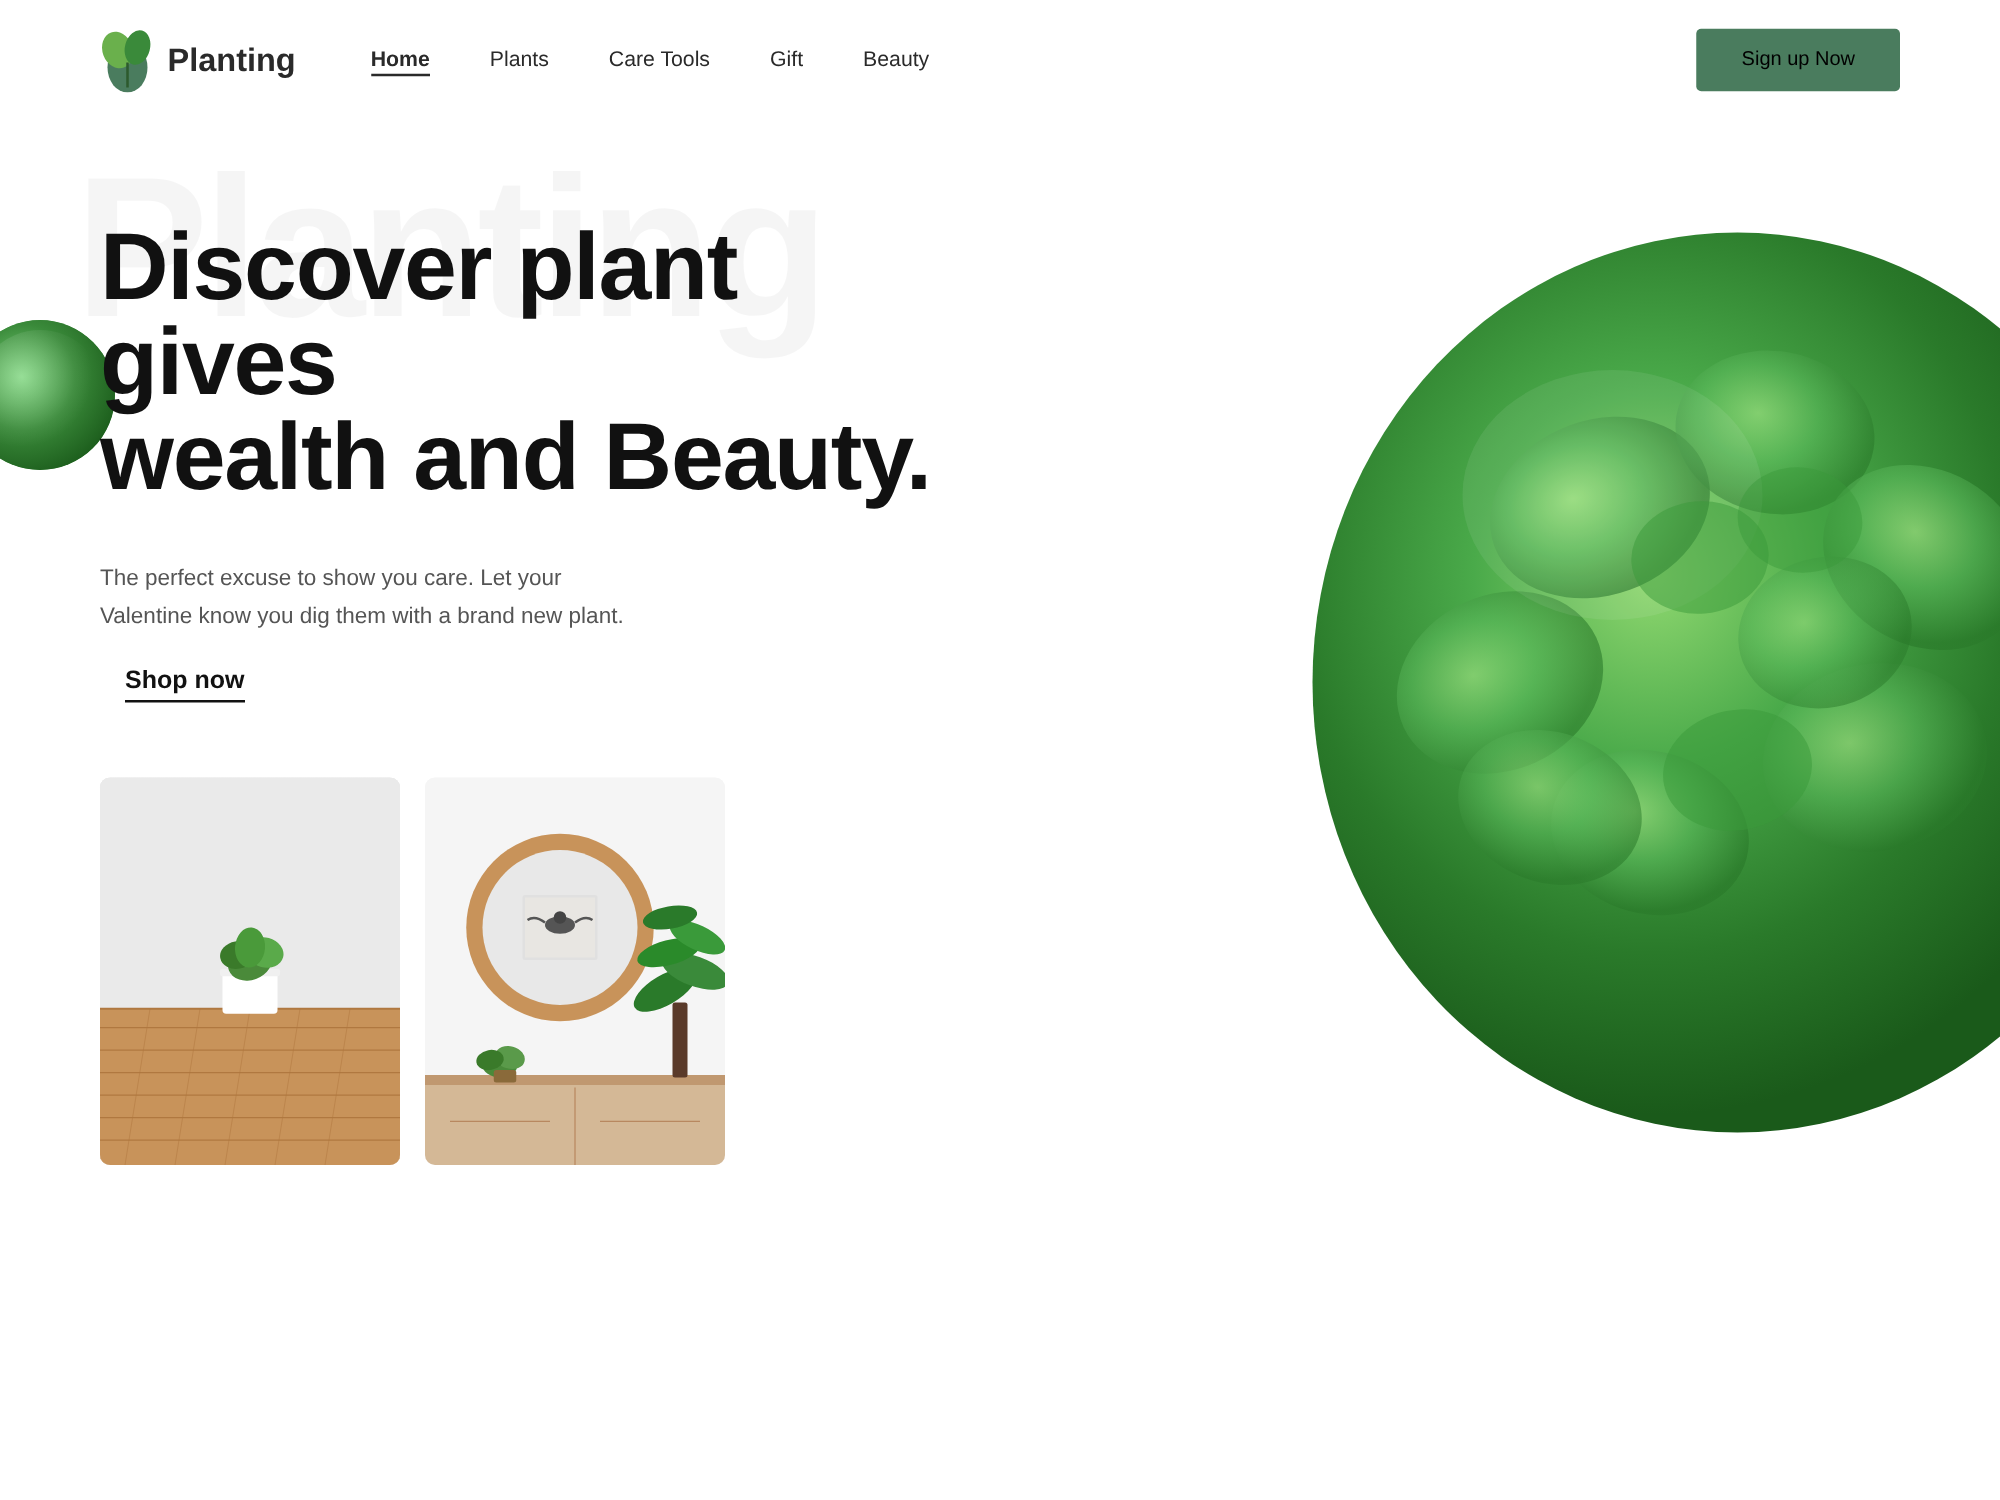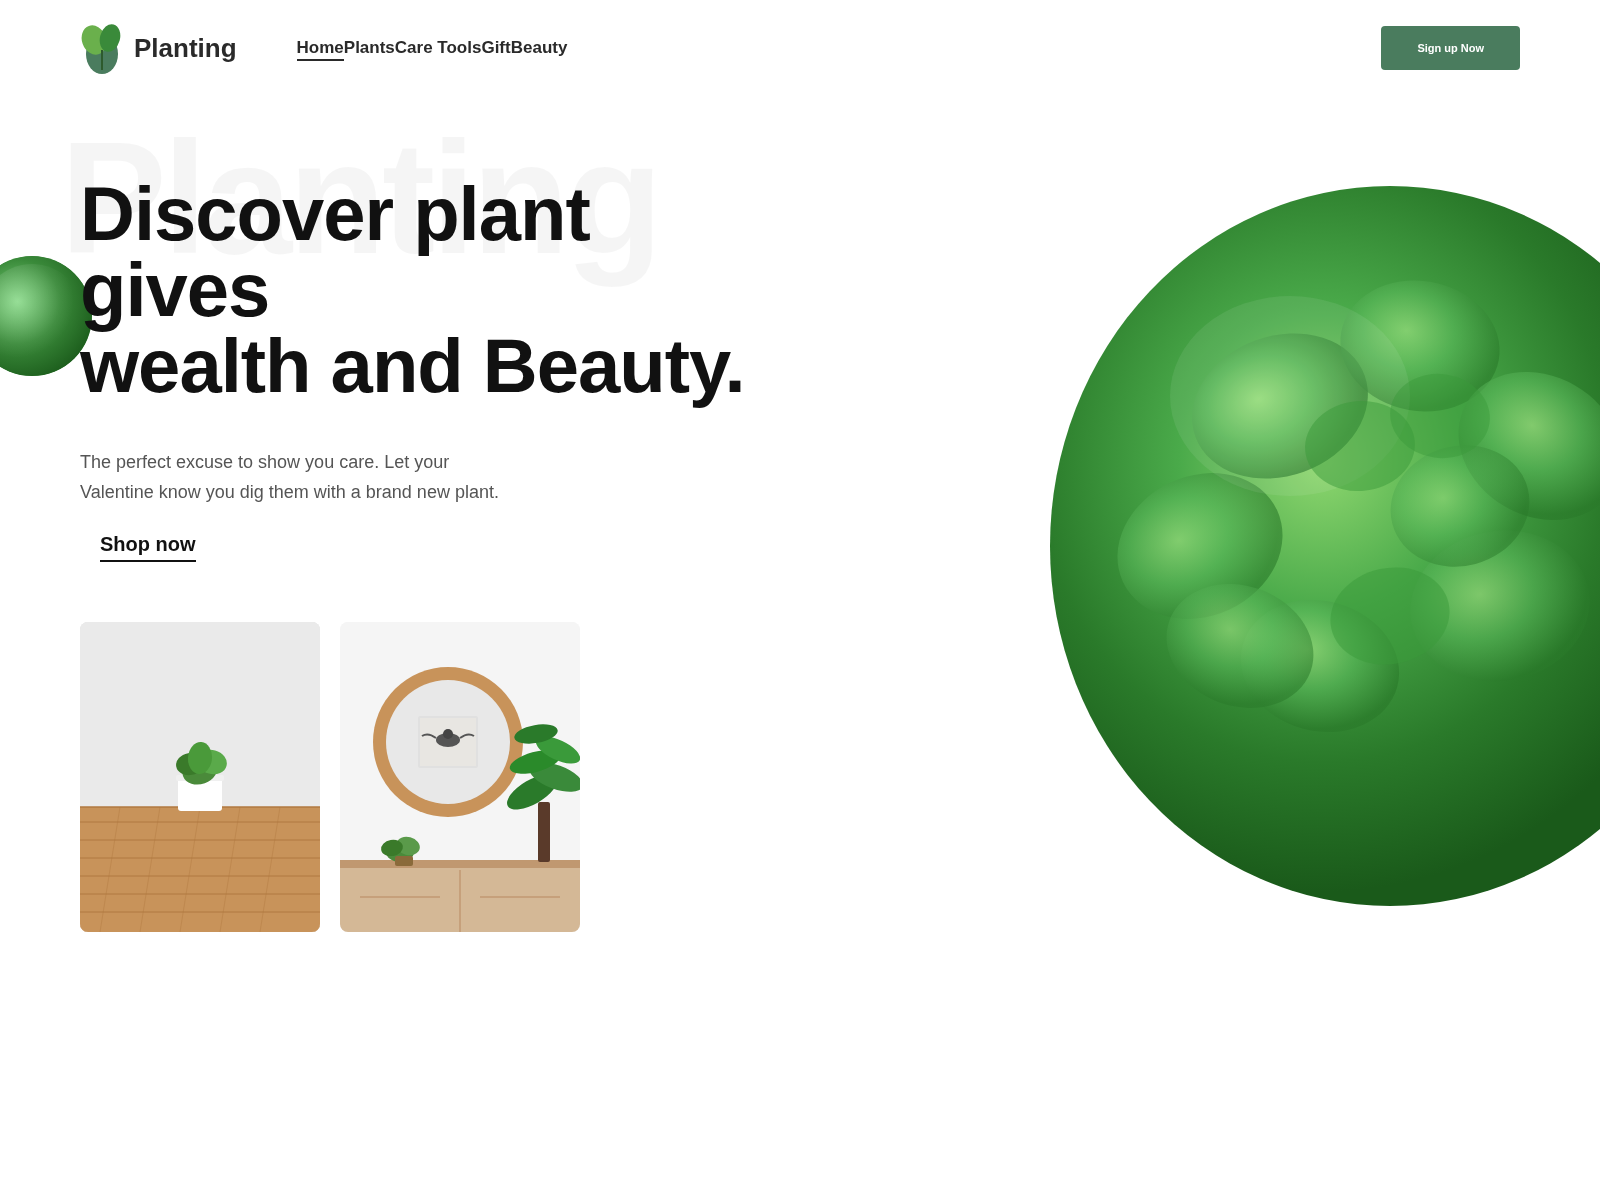--- a/index.html
+++ b/index.html
@@ -25,41 +25,42 @@
       width: 44px;
       height: 52px;
     }
     .logo-text {
       font-size: 26px;
       font-weight: 700;
       color: #2a2a2a;
     }
     .nav-links {
       display: flex;
+      gap: 48px;
       list-style: none;
       flex: 1;
     }
     .nav-links li a {
       text-decoration: none;
       font-size: 17px;
       color: #2a2a2a;
-      font-weight: 700;
+      font-weight: 400;
     }
     .nav-links li.active a {
       font-weight: 700;
       border-bottom: 2px solid #2a2a2a;
       padding-bottom: 2px;
     }
     .signup-btn {
       background: #4a7c5e;
-      color: #ffffff;
+      color: #000000;
       border: none;
       padding: 16px 36px;
-      font-size: 11px;
-      font-weight: 700;
+      font-size: 16px;
+      font-weight: 400;
       border-radius: 4px;
       cursor: pointer;
       margin-left: auto;
     }
 
     
     .hero {
       position: relative;
       padding: 0 80px;
       min-height: 620px;

